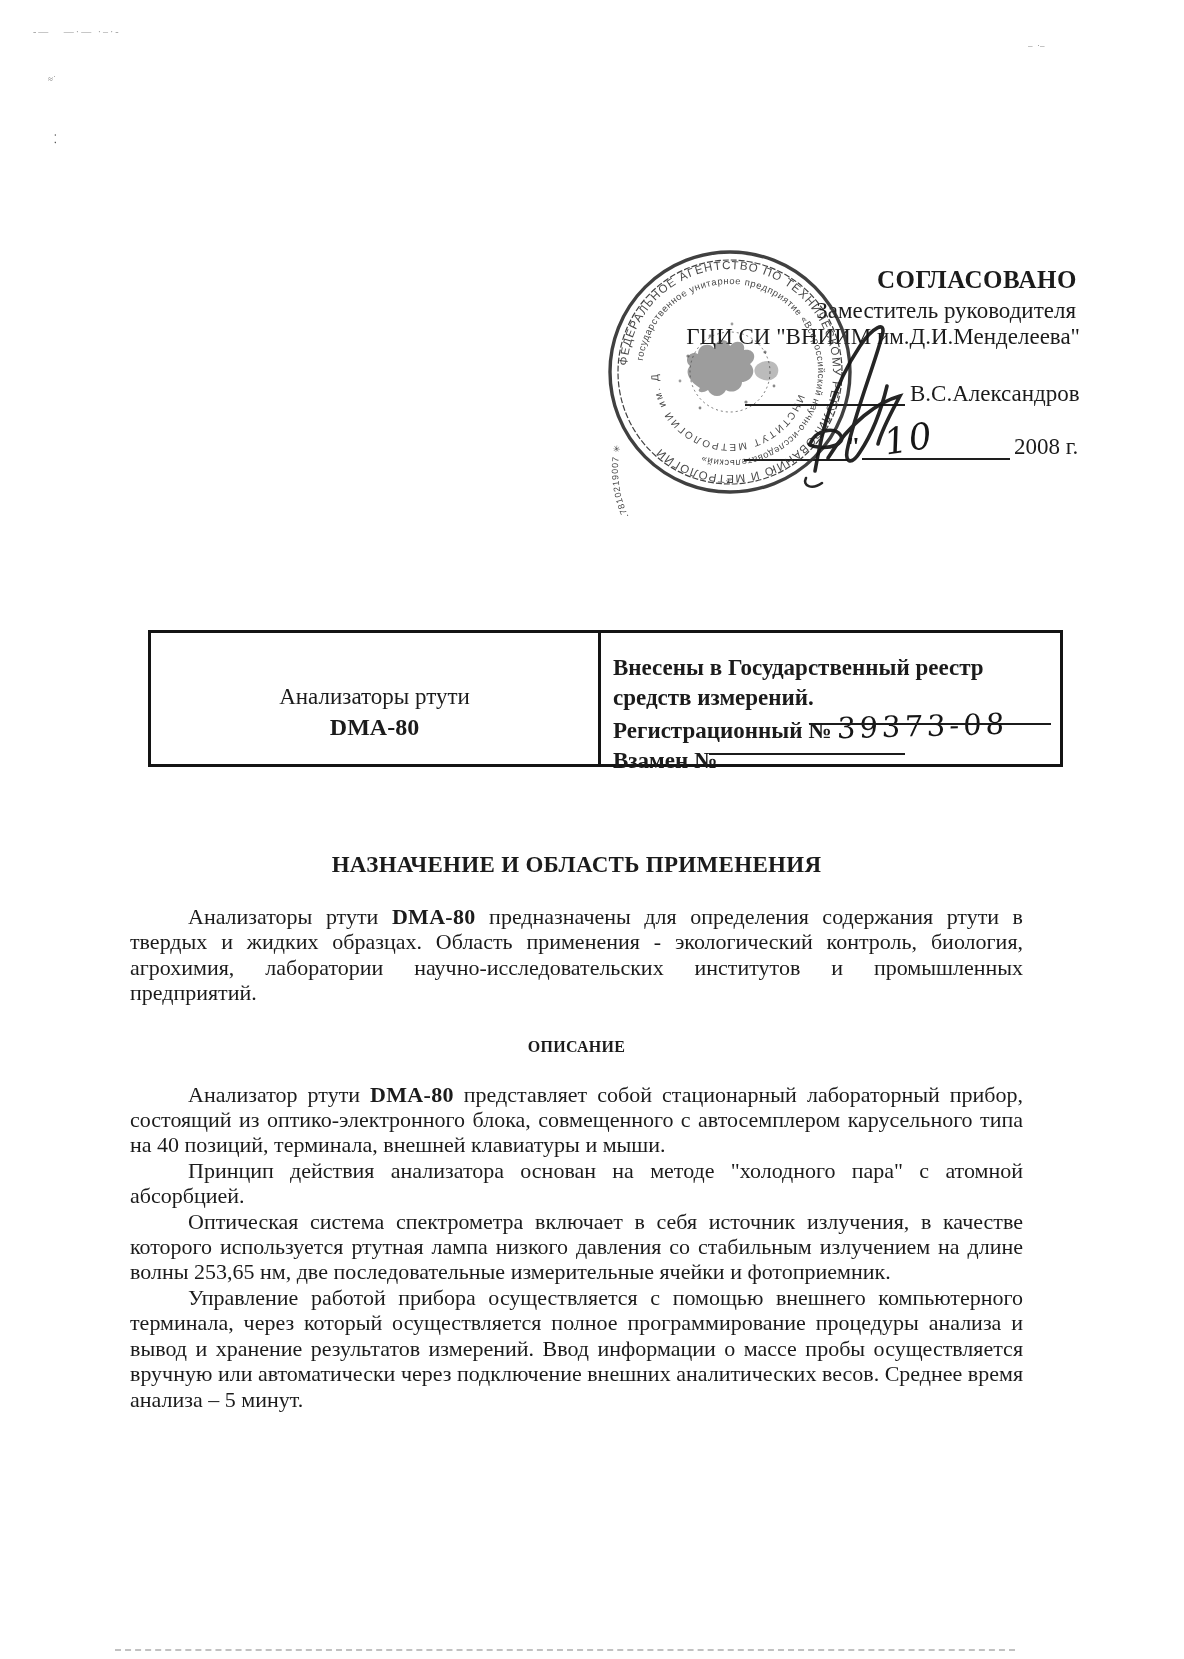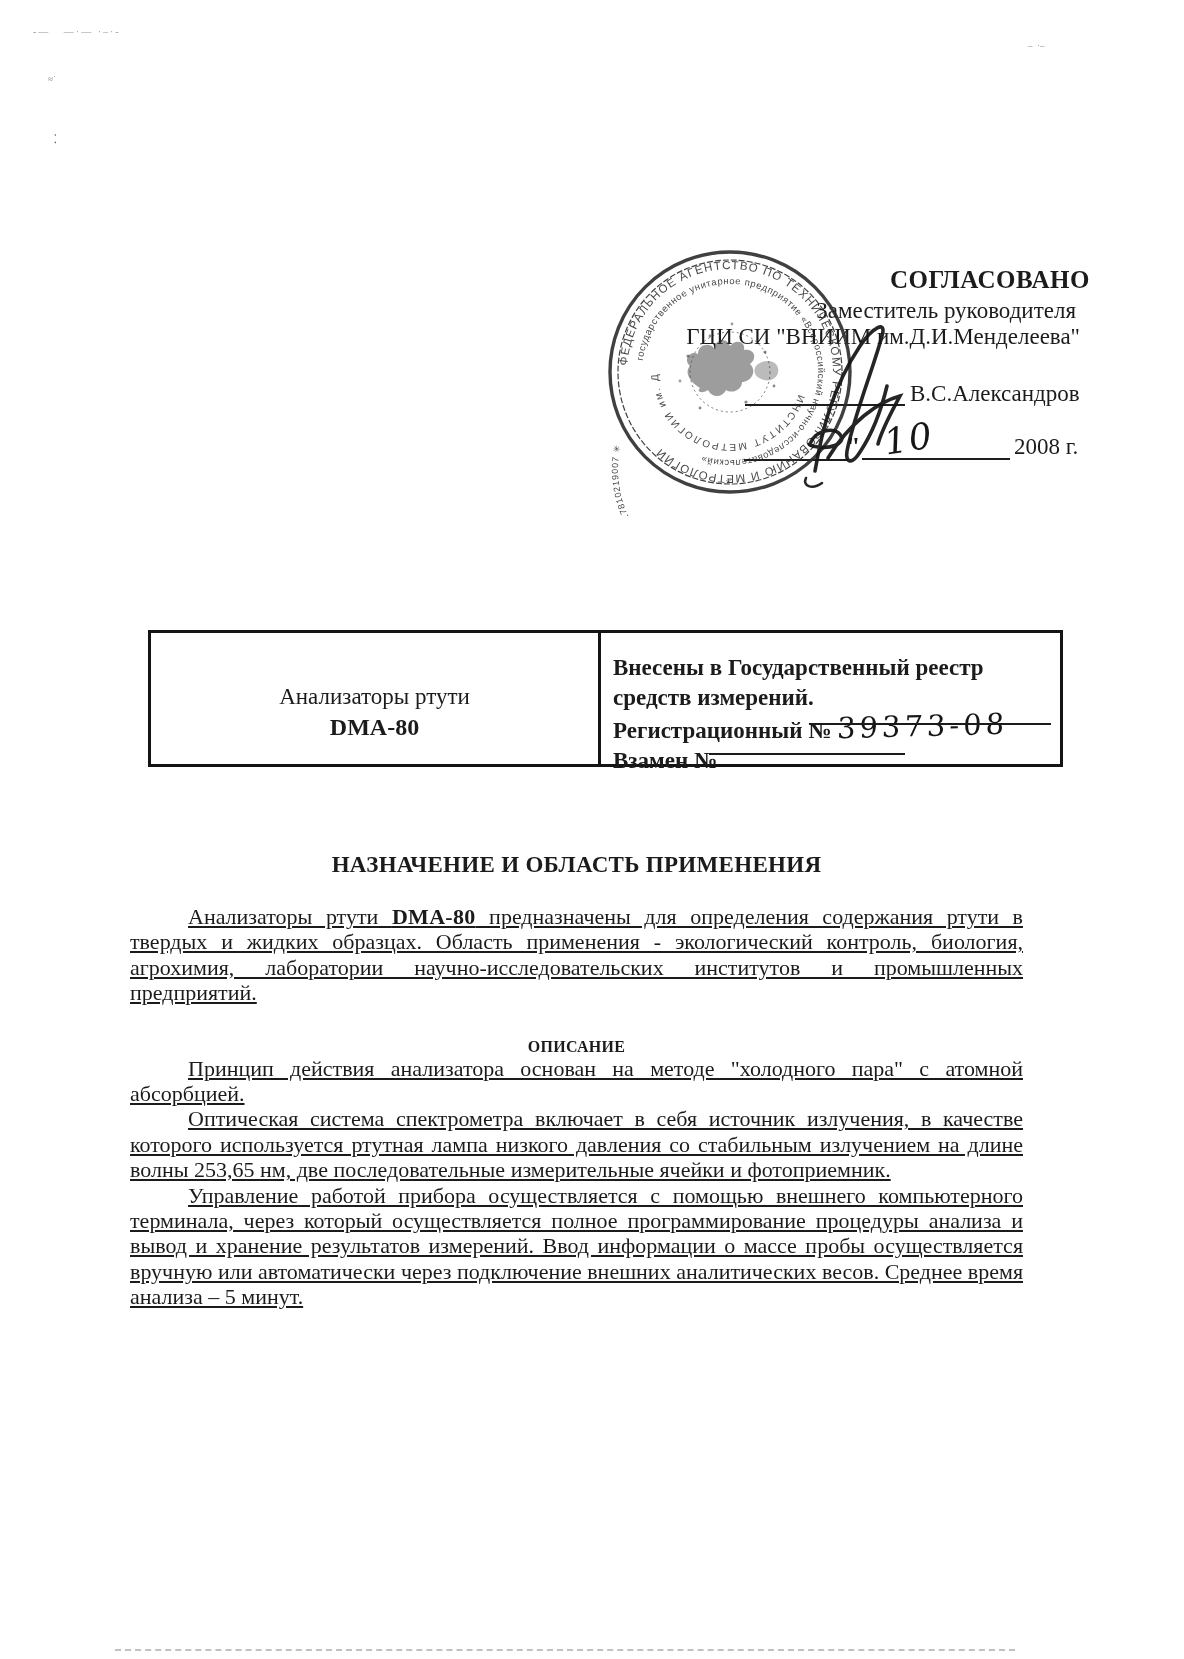--- a/index.html
+++ b/index.html
@@ -46,38 +46,38 @@
   }
   .u-reg{position:absolute; left:208px; top:90px; width:242px; border-top:2.5px solid #1b1b1b;}
   .u-vz{position:absolute; left:108px; top:120px; width:196px; border-top:2.5px solid #1b1b1b;}
   
   .content{position:absolute; left:130px; top:822px; width:893px;}
   .intro{text-align:center; font-size:22px; margin:0;}
   h1.doc{font-size:23px; text-align:center; margin:30px 0 0 0; letter-spacing:.3px;}
   h2.doc{font-size:16px; text-align:center; margin:32px 0 0 0; letter-spacing:.3px;}
   .para{
     font-size:22px; line-height:25.4px; text-align:justify;
-    text-indent:58px; margin:0;text-decoration:underline;
+    text-indent:58px; margin:0;
   }
   .para.first{margin-top:26px;}
   .para b{letter-spacing:.3px;}
   .mark{position:absolute; color:#777; font-size:9px;}
 </style>
 </head>
 <body>
 
 <div id="page">
 
   <div class="art" style="left:33px; top:26px;">-—&nbsp;&nbsp;&nbsp;—·—&nbsp;·–·-</div>
   <div class="mark" style="left:48px; top:74px;">≈˙</div>
   <div class="mark" style="left:54px; top:130px; font-size:12px; color:#555;">⁚</div>
   <div class="mark" style="left:1028px; top:40px;">–&nbsp;&nbsp;·–</div>
   <div class="dashline" style="left:115px; top:1649px; width:900px;"></div>
 
-  <div class="appr appr-title" style="right:94px; top:266px;">СОГЛАСОВАНО</div>
+  <div class="appr appr-title" style="right:107px; top:266px;">СОГЛАСОВАНО</div>
   <div class="appr appr-line" style="right:108px; top:298px;">Заместитель руководителя</div>
   <div class="appr appr-line" style="right:104px; top:324px;">ГЦИ СИ "ВНИИМ им.Д.И.Менделеева"</div>
 
   <div class="hline" style="left:745px; top:404px; width:160px;"></div>
   <div class="sig-name" style="left:910px; top:381px;">В.С.Александров</div>
 
   <div class="hline" style="left:744px; top:459px; width:104px;"></div>
   <div class="dquote" style="left:846px; top:432px;">"</div>
   <div class="hline" style="left:862px; top:458px; width:148px;"></div>
   <div class="hand-month" style="left:884px; top:418px;">10</div>
@@ -149,18 +149,19 @@
       </div>
       <div class="u-reg"></div>
       <div class="u-vz"></div>
     </div>
   </div>
 
   <div class="content">
     <h1 class="doc">НАЗНАЧЕНИЕ И ОБЛАСТЬ ПРИМЕНЕНИЯ</h1>
     <p class="para first"><span>Анализаторы ртути </span><b>DMA-80</b><span> предназначены для определения содержания ртути в твердых и жидких образцах. Область применения - экологический контроль, биология, агрохимия, лаборатории научно-исследовательских институтов и промышленных предприятий.</span></p>
     <h2 class="doc">ОПИСАНИЕ</h2>
+    <p class="para first"><span>Анализатор ртути </span><b>DMA-80</b><span> представляет собой стационарный лабораторный прибор, состоящий  из оптико-электронного блока, совмещенного с автосемплером карусельного типа на 40 позиций, терминала, внешней клавиатуры и мыши.</span></p>
     <p class="para"><span>Принцип действия анализатора основан на  методе "холодного пара" с атомной абсорбцией.</span></p>
     <p class="para"><span>Оптическая система спектрометра включает в себя источник излучения, в качестве которого используется ртутная лампа низкого давления со стабильным излучением на длине волны 253,65 нм, две последовательные измерительные ячейки и фотоприемник.</span></p>
     <p class="para"><span>Управление работой прибора осуществляется с помощью внешнего компьютерного терминала, через который осуществляется  полное  программирование процедуры анализа и вывод и хранение результатов измерений.  Ввод информации о массе пробы осуществляется вручную или автоматически через подключение внешних аналитических весов. Среднее время анализа – 5 минут.</span></p>
   </div>
 
 </div>
 
 </body></html>

